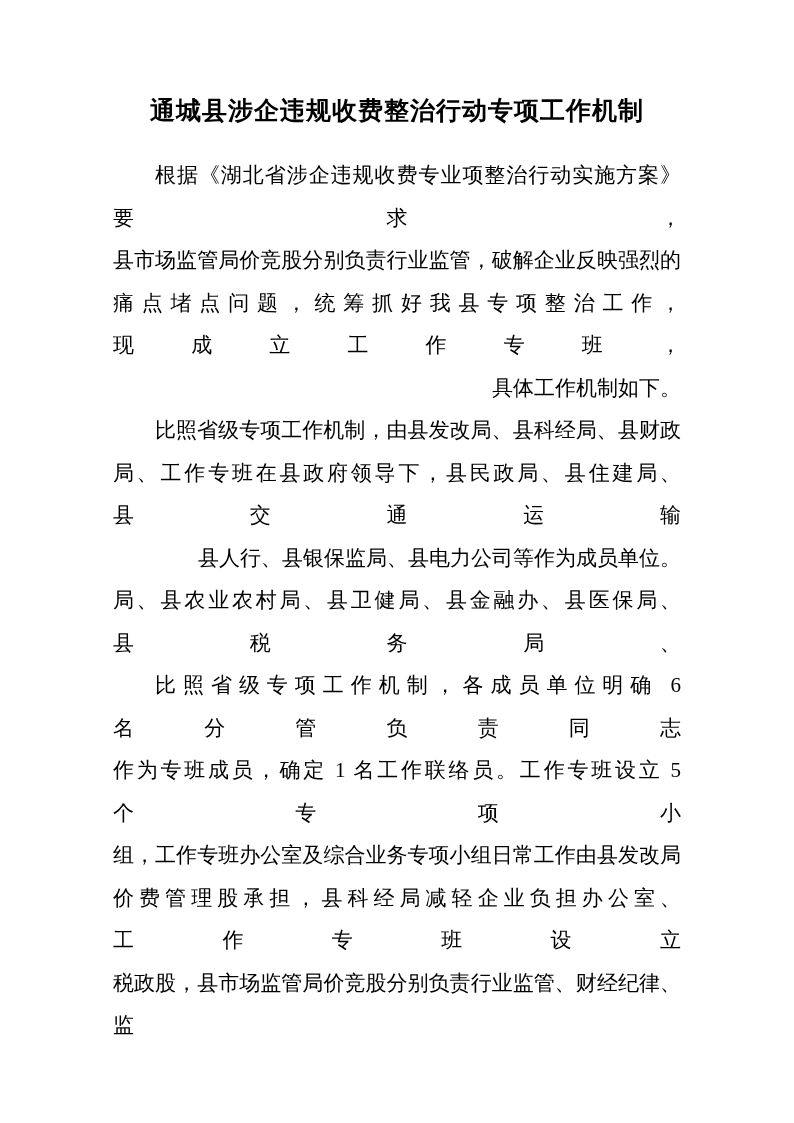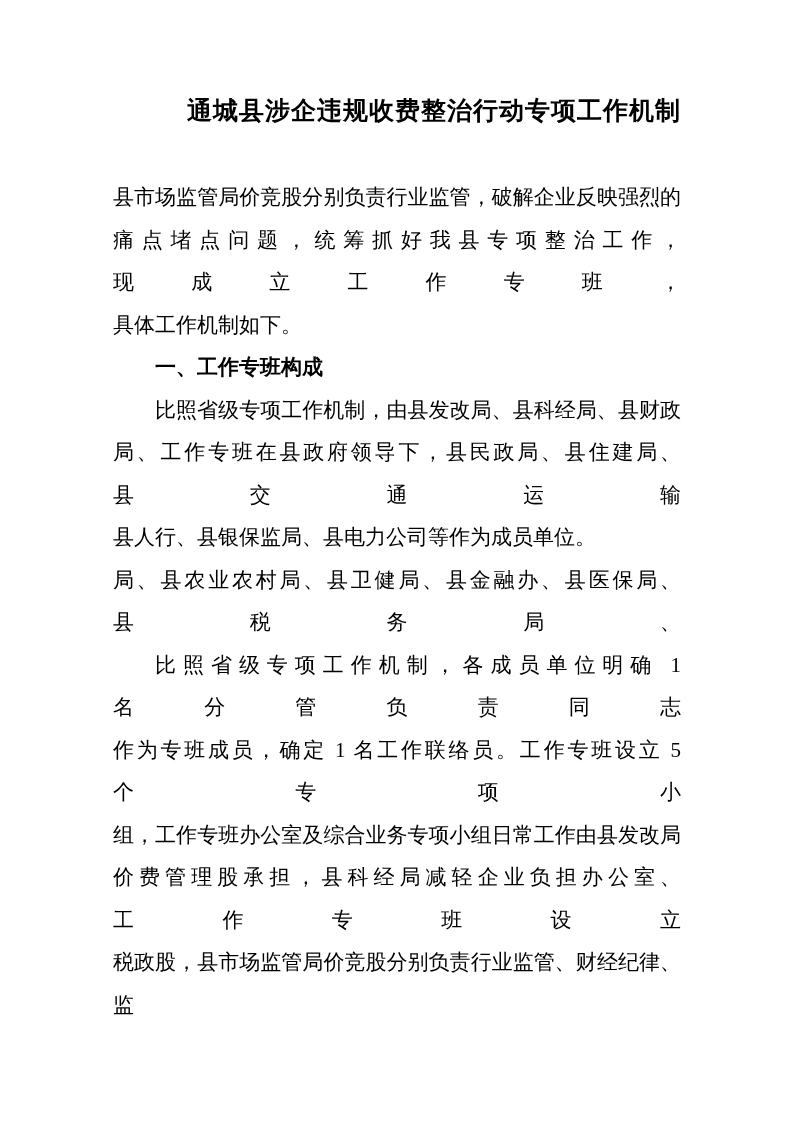--- a/index.html
+++ b/index.html
@@ -13,35 +13,35 @@
     height: 1123px;
     box-sizing: border-box;
     margin: 0;
     padding: 92px 113px 0 113px;
     background: #ffffff;
     color: #000000;
     overflow: hidden;
     font-family: "Liberation Serif", "DejaVu Serif", serif;
   }
   .doc-title {
-    margin: 0 0 46px 0;
+    margin: 0 0 24px 0;
     font-size: 25px;
     font-weight: bold;
     line-height: 38px;
     letter-spacing: 1px;
-    text-align: right;
+    text-align: center;
     font-family: "Liberation Serif", "DejaVu Serif", serif;
   }
   .doc-body {
     width: 568px;
   }
   .line {
     font-size: 21px;
     line-height: 42.5px;
-    text-align: left;
+    text-align: right;
     word-break: keep-all;
     overflow: hidden;
   }
   .line.fill {
     text-align: justify;
     text-align-last: justify;
     text-justify: inter-character;
   }
   .line.indent {
     text-indent: 42px;
@@ -53,27 +53,27 @@
     text-indent: 42px;
     font-family: "Liberation Sans", "DejaVu Sans", sans-serif;
   }
 </style>
 </head>
 <body>
 
 <div class="page">
   <h1 class="doc-title">通城县涉企违规收费整治行动专项工作机制</h1>
   <div class="doc-body">
+      <div class="line indent fill">根据《湖北省涉企违规收费专业项整治行动实施方案》要求，</div>
       <div class="line fill">县市场监管局价竞股分别负责行业监管，破解企业反映强烈的</div>
       <div class="line fill">痛点堵点问题，统筹抓好我县专项整治工作，现成立工作专班，</div>
       <div class="line">具体工作机制如下。</div>
-      <div class="heading">一、工作专班构成</div>
       <div class="line indent fill">比照省级专项工作机制，由县发改局、县科经局、县财政</div>
       <div class="line fill">局、工作专班在县政府领导下，县民政局、县住建局、县交通运输</div>
       <div class="line">县人行、县银保监局、县电力公司等作为成员单位。</div>
       <div class="line fill">局、县农业农村局、县卫健局、县金融办、县医保局、县税务局、</div>
-      <div class="line indent fill">比照省级专项工作机制，各成员单位明确 1 名分管负责同志</div>
+      <div class="line indent fill">比照省级专项工作机制，各成员单位明确 6 名分管负责同志</div>
       <div class="line fill">作为专班成员，确定 1 名工作联络员。工作专班设立 5 个专项小</div>
       <div class="line fill">组，工作专班办公室及综合业务专项小组日常工作由县发改局</div>
       <div class="line fill">价费管理股承担，县科经局减轻企业负担办公室、工作专班设立</div>
       <div class="line fill">税政股，县市场监管局价竞股分别负责行业监管、财经纪律、监</div>
     </div>
 </div>
 
 </body></html>

